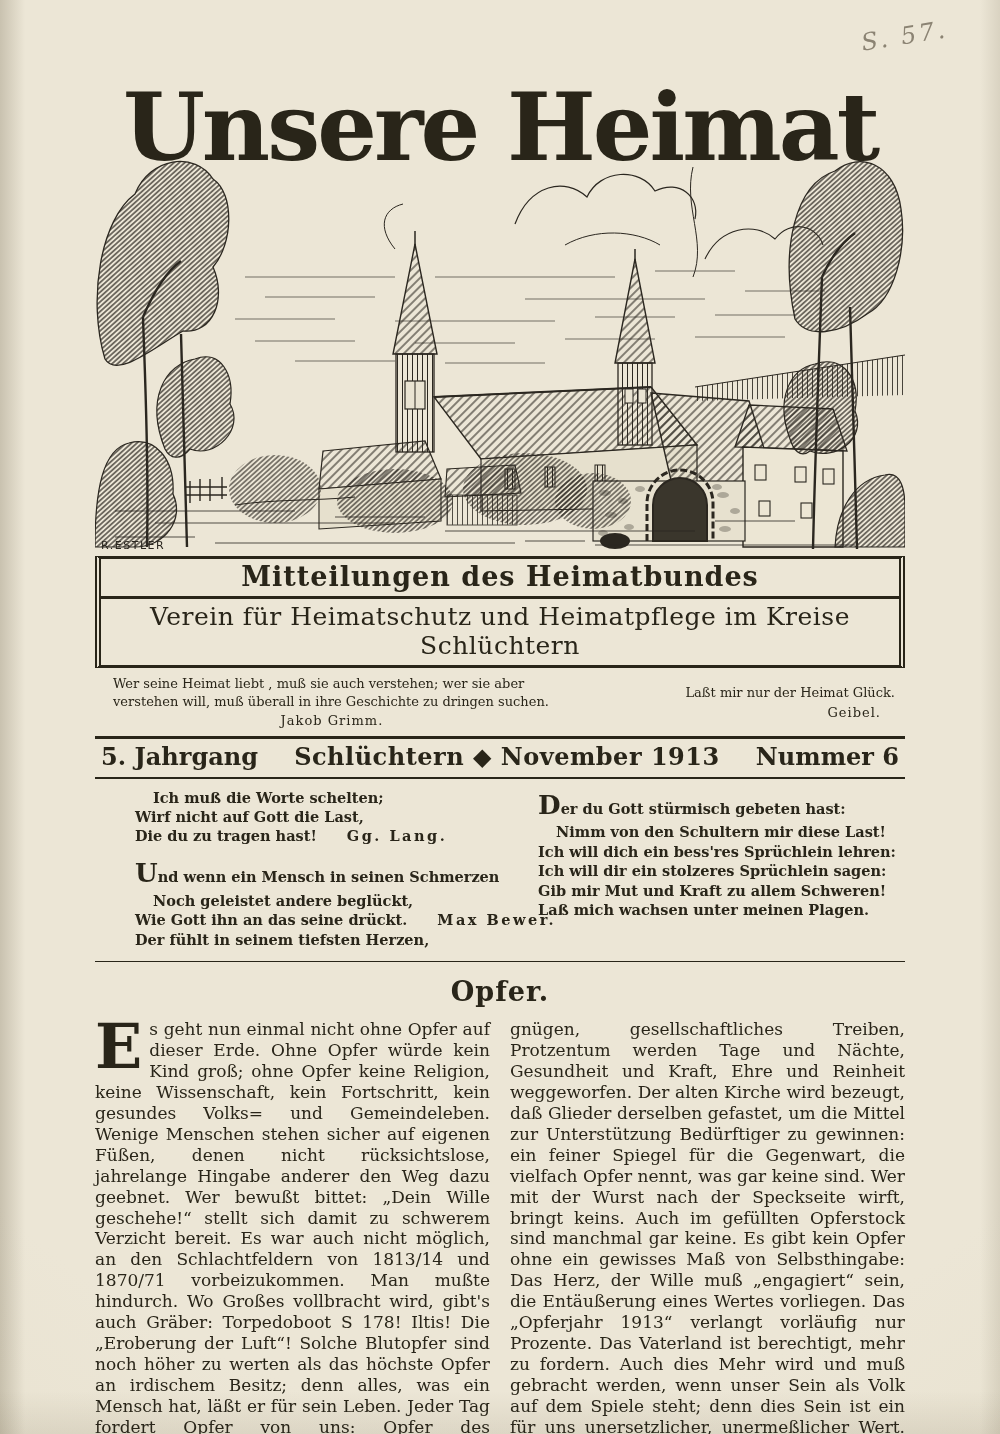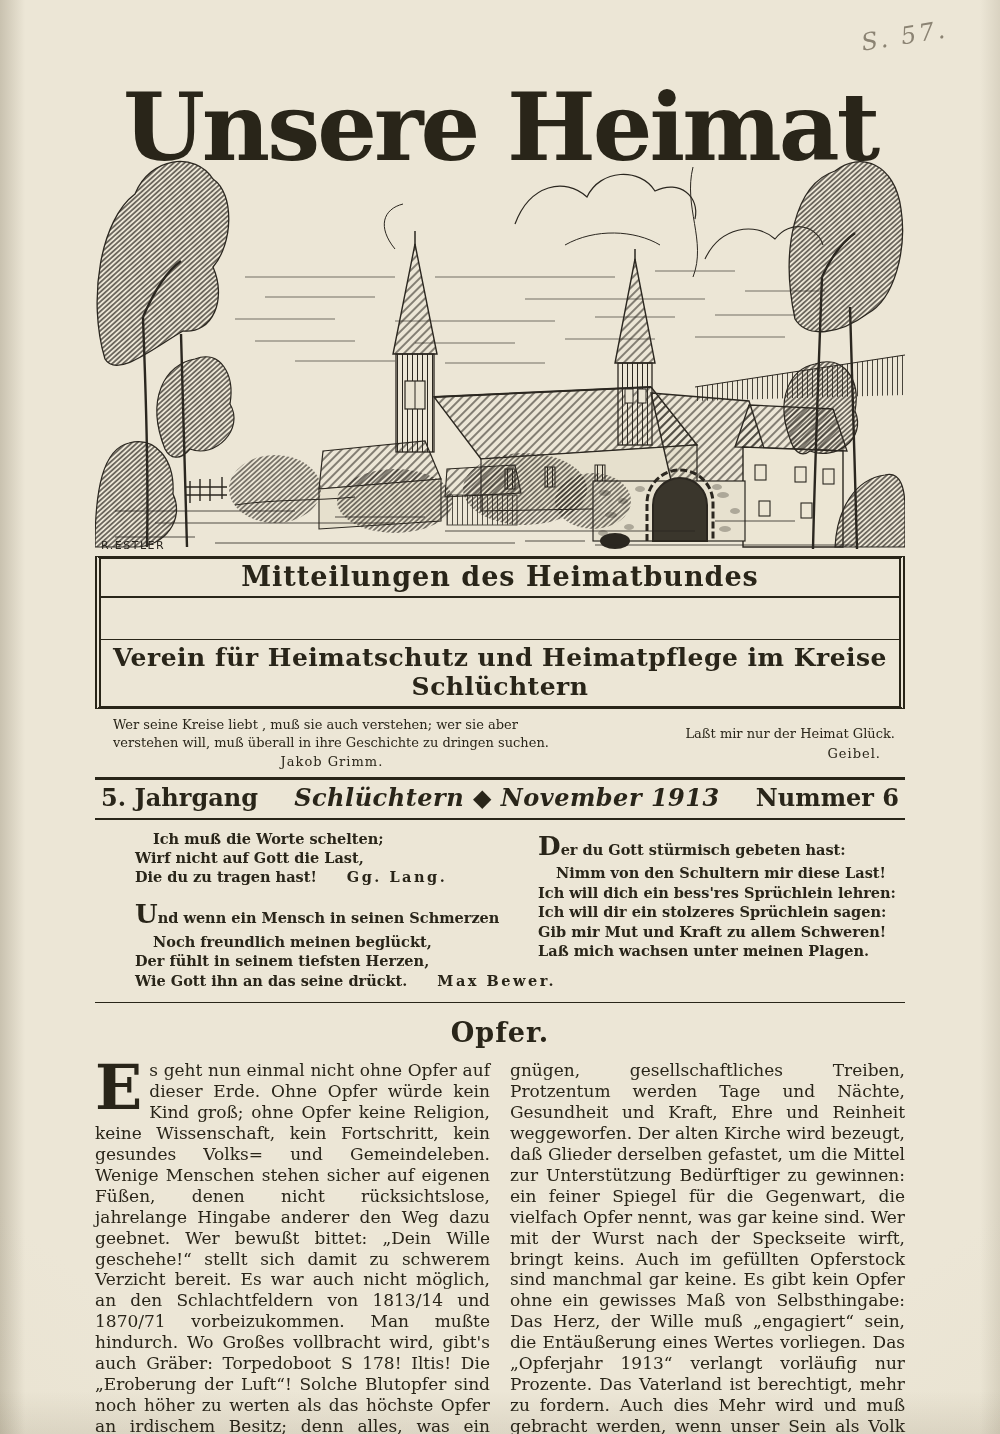--- a/index.html
+++ b/index.html
@@ -13,35 +13,35 @@
   .hand-note{position:absolute;top:22px;right:52px;color:#8b8373;font-style:italic;
     font-size:24px;letter-spacing:3px;transform:rotate(-9deg);}
   .masthead{position:absolute;top:80px;left:0;width:100%;text-align:center;z-index:3;
     font-weight:bold;font-size:94px;letter-spacing:-3px;line-height:1;}
   .illu{position:absolute;top:148px;left:95px;width:810px;height:408px;z-index:1;}
   .content{position:absolute;top:556px;left:95px;width:810px;z-index:2;}
   
   .banner{border-left:6px double #292519;border-right:6px double #292519;
     border-top:3px solid #292519;border-bottom:3px solid #292519;text-align:center;}
   .b-row1{border-bottom:2px solid #292519;padding:2px 0 4px;font-weight:bold;font-size:27px;letter-spacing:1px;}
-  .b-row2{border-top:1px solid #292519;padding:3px 12px 5px;font-weight:bold;font-size:25px;letter-spacing:.5px;margin-top:41px;}
+  .b-row2{border-top:1px solid #292519;padding:3px 12px 5px;font-weight:normal;font-size:25px;letter-spacing:.5px;}
   
   .mottos{display:flex;padding:7px 10px 5px 18px;font-size:13px;line-height:1.4;}
   .motto-left{width:56%;}
   .motto-left .attr-c{display:block;text-align:center;letter-spacing:1px;margin-top:1px;}
   .motto-right{margin-left:auto;width:33%;text-align:right;padding-top:9px;}
   .motto-right .attr-c{display:block;text-align:right;padding-right:14px;letter-spacing:1px;margin-top:2px;}
   .rule{background:#292519;}
   .r-heavy{height:3px;}
   .r-mid{height:2px;}
   .r-thin{height:1.5px;}
   
   .issue{display:flex;align-items:baseline;font-weight:bold;padding:3px 6px 6px;}
   .issue .vol{font-size:24px;}
-  .issue .mid{flex:1;text-align:center;font-size:24px;letter-spacing:.5px;font-style:italic;}
+  .issue .mid{flex:1;text-align:center;font-size:24px;letter-spacing:.5px;}
   .issue .num{font-size:24px;}
   
   .poems{display:flex;padding:9px 6px 12px 40px;font-weight:bold;font-size:14.5px;line-height:1.34;}
   .poems-left{width:47%;}
   .poems-right{margin-left:44px;flex:1;}
   .stanza.mt{margin-top:10px;}
   .pline{white-space:nowrap;}
   .pline.indent{padding-left:18px;}
   .pl-first::first-letter{font-size:26px;font-weight:bold;}
   .attr{letter-spacing:2.5px;margin-left:30px;}
@@ -171,21 +171,21 @@
 
   <div class="content">
 
     <div class="banner">
       <div class="b-row1">Mitteilungen des Heimatbundes</div>
       <div class="b-row2">Verein für Heimatschutz und Heimatpflege im Kreise Schlüchtern</div>
     </div>
 
     <div class="mottos">
       <div class="motto-left">
-        <div>Wer seine Kreise liebt , muß sie auch verstehen; wer sie aber</div>
+        <div>Wer seine Heimat liebt , muß sie auch verstehen; wer sie aber</div>
         <div>verstehen will, muß überall in ihre Geschichte zu dringen suchen.</div>
         <span class="attr-c">Jakob Grimm.</span>
       </div>
       <div class="motto-right">
         <div>Laßt mir nur der Heimat Glück.</div>
         <span class="attr-c">Geibel.</span>
       </div>
     </div>
 
     <div class="rule r-heavy"></div>
@@ -200,23 +200,23 @@
 
     <div class="poems">
       <div class="poems-left">
         <div class="stanza">
           <div class="pline indent">Ich muß die Worte schelten;</div>
           <div class="pline">Wirf nicht auf Gott die Last,</div>
           <div class="pline"><span>Die du zu tragen hast!</span><span class="attr">Gg. Lang.</span></div>
         </div>
         <div class="stanza mt">
           <div class="pline pl-first">Und wenn ein Mensch in seinen Schmerzen</div>
-          <div class="pline indent">Noch freundlich meinen beglückt,</div>
+          <div class="pline indent">Noch geleistet andere beglückt,</div>
+          <div class="pline"><span>Wie Gott ihn an das seine drückt.</span><span class="attr">Max Bewer.</span></div>
           <div class="pline">Der fühlt in seinem tiefsten Herzen,</div>
-          <div class="pline"><span>Wie Gott ihn an das seine drückt.</span><span class="attr">Max Bewer.</span></div>
         </div>
       </div>
       <div class="poems-right">
         <div class="pline pl-first">Der du Gott stürmisch gebeten hast:</div>
         <div class="pline indent">Nimm von den Schultern mir diese Last!</div>
         <div class="pline">Ich will dich ein bess'res Sprüchlein lehren:</div>
         <div class="pline">Ich will dir ein stolzeres Sprüchlein sagen:</div>
         <div class="pline">Gib mir Mut und Kraft zu allem Schweren!</div>
         <div class="pline">Laß mich wachsen unter meinen Plagen.</div>
       </div>

